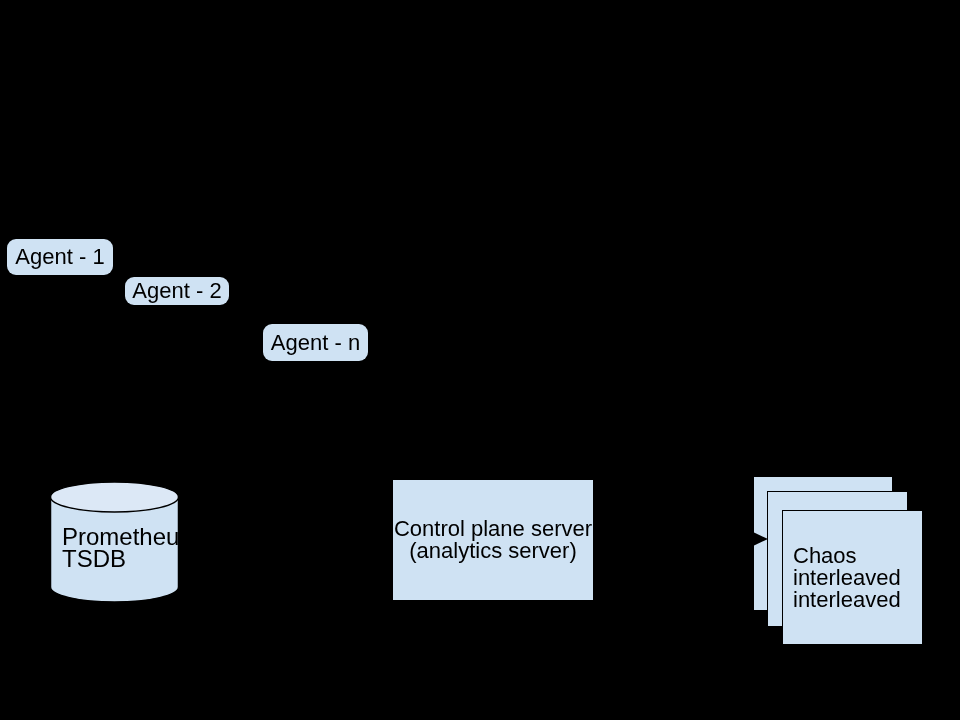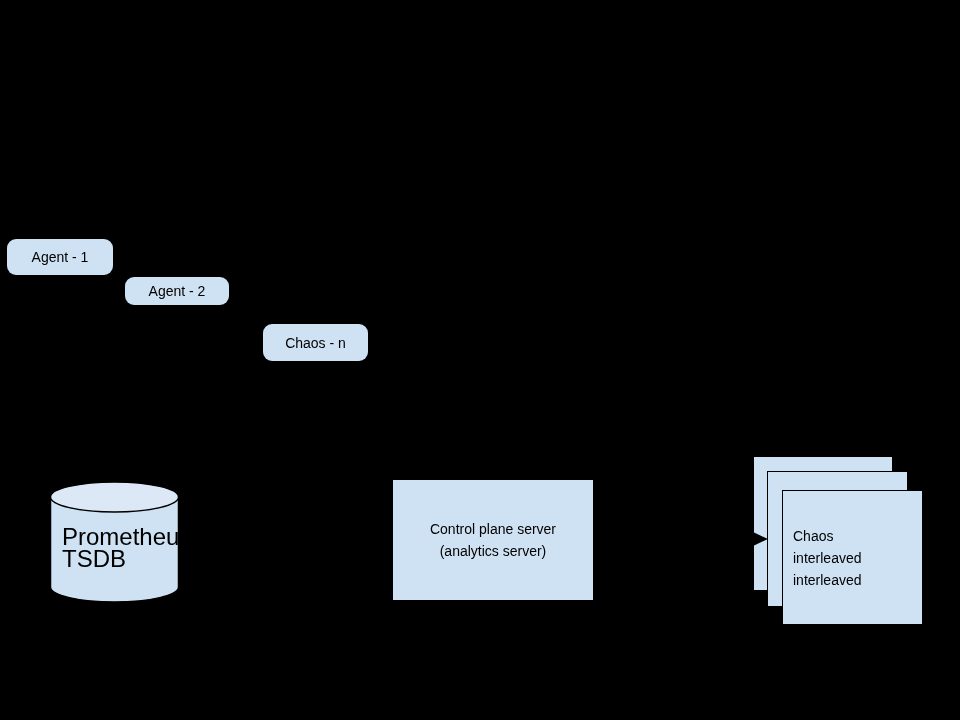--- a/index.html
+++ b/index.html
@@ -13,21 +13,21 @@
     height: 720px;
     background: #000000;
     overflow: hidden;
     font-family: "Liberation Sans", sans-serif;
     color: #000000;
   }
   .node {
     position: absolute;
     background: #cfe2f3;
     box-sizing: border-box;
-    font-size: 14px;
+    font-size: 22px;
     line-height: 22px;
     color: #000000;
   }
   .agent-box {
     border-radius: 9px;
     display: flex;
     align-items: center;
     justify-content: center;
   }
   #agent-1 { left: 7px;   top: 239px; width: 106px; height: 36px; }
@@ -58,20 +58,21 @@
     height: 120px;
     display: flex;
     flex-direction: column;
     align-items: center;
     justify-content: center;
     text-align: center;
   }
 
   .dash-card {
     border: 1.5px solid #000000;
+    margin-top: 20px;
   }
   #dash-back   { left: 753px; top: 456px; width: 140px; height: 135px; z-index: 1; }
   #dash-middle { left: 767px; top: 471px; width: 141px; height: 136px; z-index: 2; }
   #dash-front  {
     left: 782px; top: 490px; width: 141px; height: 135px; z-index: 3;
     display: flex;
     align-items: center;
     padding-left: 10px;
     text-align: left;
   }
@@ -91,21 +92,21 @@
 
 <div id="canvas">
 
   <div class="node agent-box" id="agent-1">
     <span>Agent - 1</span>
   </div>
   <div class="node agent-box" id="agent-2">
     <span>Agent - 2</span>
   </div>
   <div class="node agent-box" id="agent-n">
-    <span>Chaos - n</span>
+    <span>Agent - n</span>
   </div>
 
   <svg id="cylinder-svg" viewBox="0 0 131 123" aria-hidden="true">
     <path d="M 1.5 16 L 1.5 106 A 64 15 0 0 0 129.5 106 L 129.5 16" fill="#cfe2f3" stroke="#000000" stroke-width="1.5"></path>
     <ellipse cx="65.5" cy="16" rx="64" ry="15" fill="#dce8f6" stroke="#000000" stroke-width="1.5"></ellipse>
   </svg>
   <div id="prometheus-label">
     <div>Prometheus</div>
     <div>TSDB</div>
   </div>

